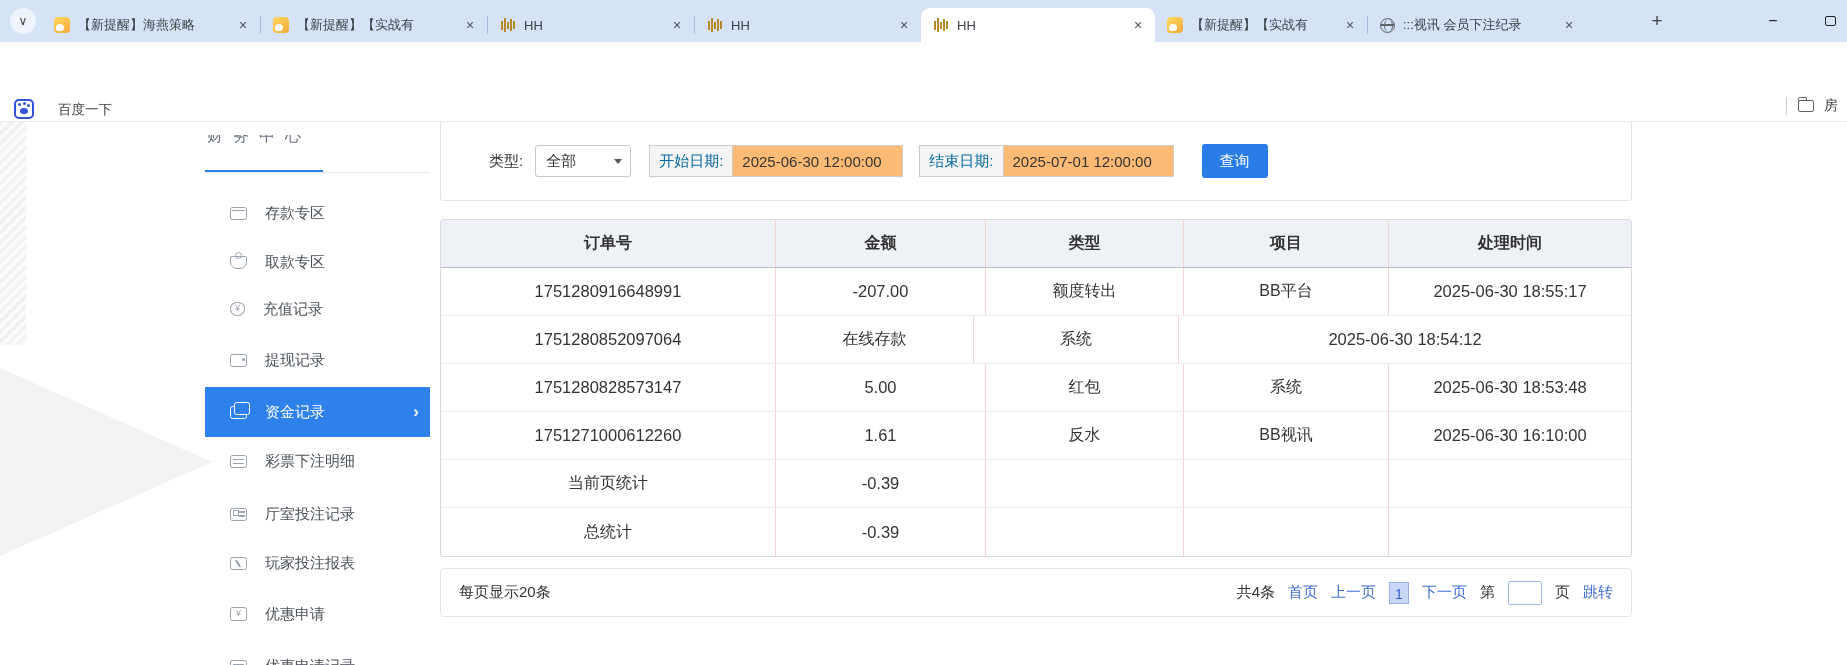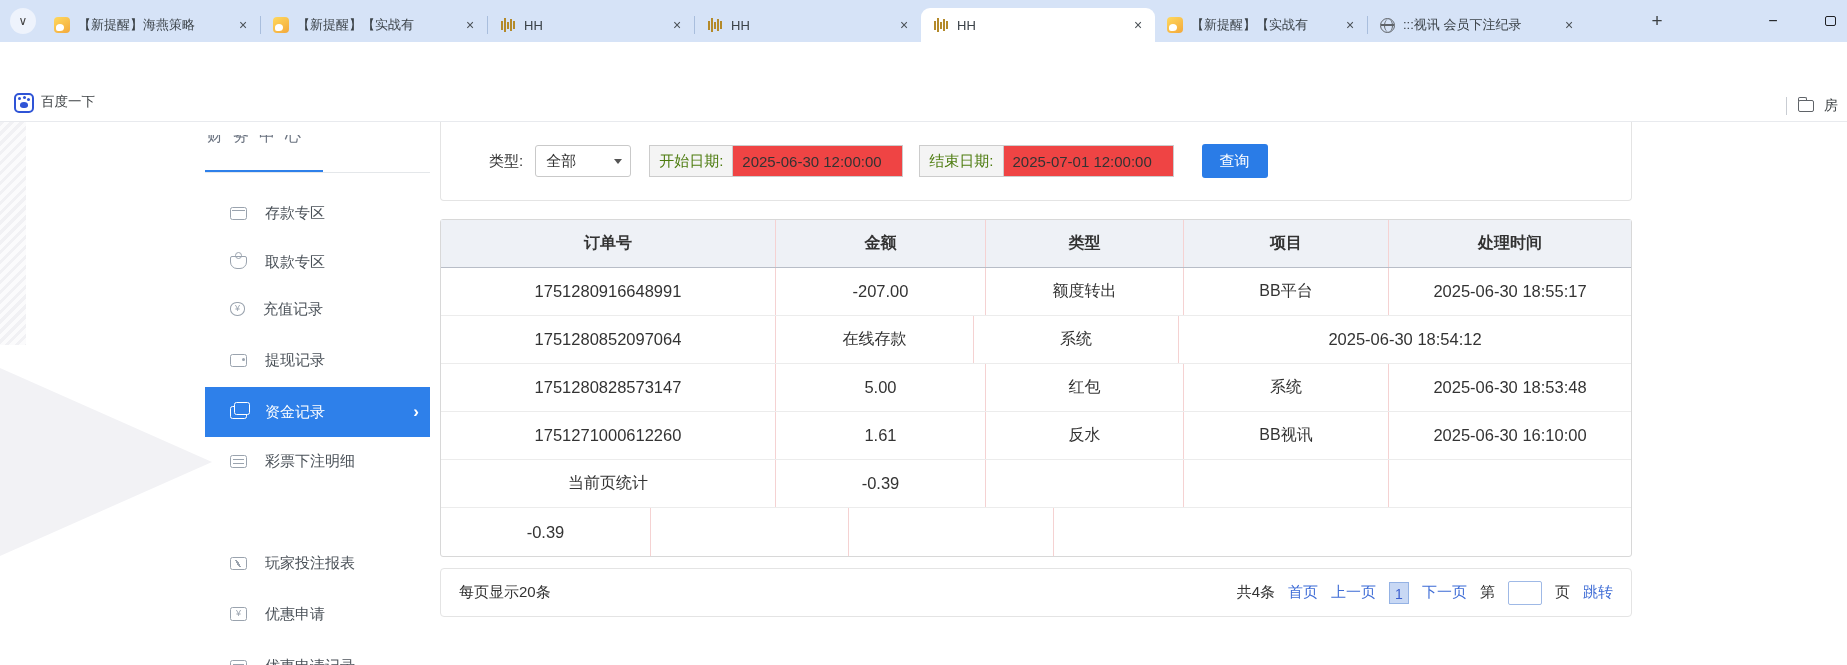--- a/index.html
+++ b/index.html
@@ -57,22 +57,22 @@
   .avatar { position:absolute; left:1830px; top:53px; width:26px; height:26px; border-radius:50%;
     background:#e8f0fe; overflow:hidden; }
   .avatar::before { content:""; position:absolute; left:8px; top:4px; width:10px; height:10px;
     border-radius:50%; background:#2476f2; }
   .avatar::after { content:""; position:absolute; left:4px; top:16px; width:18px; height:12px;
     border-radius:9px 9px 0 0; background:#2476f2; }
 
   
   #bookbar { position:absolute; left:0; top:90px; width:1847px; height:32px; background:#fff;
     border-bottom:1px solid #e8eaee; }
-  .bm-item { position:absolute; left:8px; top:3px; height:26px; display:flex; align-items:flex-start;
-    padding:0 6px; border-radius:13px; }
+  .bm-item { position:absolute; left:8px; top:3px; height:26px; display:flex; align-items:flex-end;
+    padding:0 6px; border-radius:13px;gap:17px; }
   .baidu-ic { width:20px; height:20px; border:2px solid #2f54d6; border-radius:5px; position:relative;
     margin-right:7px; background:#fff; }
   .baidu-ic::before { content:""; position:absolute; left:2px; top:2px; width:3px; height:3px;
     border-radius:50%; background:#2f54d6; box-shadow:5px -1px 0 #2f54d6, 9px 1px 0 #2f54d6; }
   .baidu-ic::after { content:""; position:absolute; left:4px; top:7px; width:8px; height:6px;
     border-radius:50% 50% 40% 40%; background:#2f54d6; }
   .bm-label { font-size:13.5px; color:#3c4043; }
   .bm-right-sep { position:absolute; left:1786px; top:7px; width:1px; height:18px; background:#c9cdd3; }
   .folder-ic { position:absolute; left:1798px; top:10px; width:16px; height:12px;
     border:1.5px solid #5f6368; border-radius:2px; }
@@ -129,23 +129,23 @@
   .filter-card { position:absolute; left:0; top:0; width:1192px; height:79px;
     border:1px solid #e4e4e4; border-top:none; border-radius:0 0 4px 4px;
     display:flex; align-items:center; padding-left:48px; }
   .f-label { font-size:15px; color:#333; }
   .f-select { width:96px; height:32px; border:1px solid #c9c9c9; border-radius:3px; margin-left:12px;
     display:flex; align-items:center; padding:0 8px 0 10px; font-size:15px; color:#333; background:#fff; }
   .f-caret { margin-left:auto; width:0; height:0; border-left:4.5px solid transparent;
     border-right:4.5px solid transparent; border-top:5.5px solid #555; }
   .ig { display:flex; height:32px; }
   .ig-chip { height:32px; background:#f4f4f4; border:1px solid #ccc; display:flex; align-items:center;
-    padding:0 9px; font-size:15px; color:#4d7c0f; }
+    padding:0 9px; font-size:15px; color:#0369a1; }
   .ig-input { width:170px; height:32px; border:1px solid #ccc; border-left:none; padding:0 9px;
-    font-size:15px; color:#333; font-family:"Liberation Sans","DejaVu Sans",sans-serif; background:#ef4444; }
+    font-size:15px; color:#333; font-family:"Liberation Sans","DejaVu Sans",sans-serif; background:#fdba74; }
   .g1 { margin-left:18px; } .g2 { margin-left:16px; }
   .query-btn { margin-left:28px; width:66px; height:34px; background:#2a7ce7; border:none; border-radius:3px;
     color:#fff; font-size:15px; font-family:inherit; }
 
   .rec-table { position:absolute; left:0; top:97px; width:1192px; border:1px solid #d8d8d8; border-radius:3px; }
   .trow { display:flex; height:48px; border-bottom:1px solid #ececec; }
   .trow:last-child { border-bottom:none; }
   .trow.head { background:#eef1f6; border-bottom:1px solid #b8bdc7;text-align:center; }
   .tcell { display:flex; align-items:center; justify-content:center; border-right:1px solid #f5d2d2;
     font-size:16px; color:#333; }
@@ -270,20 +270,24 @@
       <span class="sm-chev">›</span>
     </div>
     <div class="sm-item" style="top:214px">
       <span class="mi v-wallet"></span>
       <span>提现记录</span>
     </div>
     <div class="sm-item" style="top:315px">
       <span class="mi v-lines"></span>
       <span>彩票下注明细</span>
     </div>
+    <div class="sm-item" style="top:368px">
+      <span class="mi v-grid"></span>
+      <span>厅室投注记录</span>
+    </div>
     <div class="sm-item" style="top:417px">
       <span class="mi v-chart"></span>
       <span>玩家投注报表</span>
     </div>
     <div class="sm-item" style="top:468px">
       <span class="mi v-ticket"></span>
       <span>优惠申请</span>
     </div>
     <div class="sm-item" style="top:520px">
       <span class="mi v-lines"></span>
@@ -346,20 +350,21 @@
         <div class="tcell c4 num">2025-06-30 16:10:00</div>
       </div>
       <div class="trow">
         <div class="tcell c0">当前页统计</div>
         <div class="tcell c1 num">-0.39</div>
         <div class="tcell c2"></div>
         <div class="tcell c3"></div>
         <div class="tcell c4"></div>
       </div>
       <div class="trow">
+        <div class="tcell c0">总统计</div>
         <div class="tcell c1 num">-0.39</div>
         <div class="tcell c2"></div>
         <div class="tcell c3"></div>
         <div class="tcell c4"></div>
       </div>
     </div>
 
     <div class="pager">
       <span class="pager-left">每页显示20条</span>
       <div class="pager-right">

